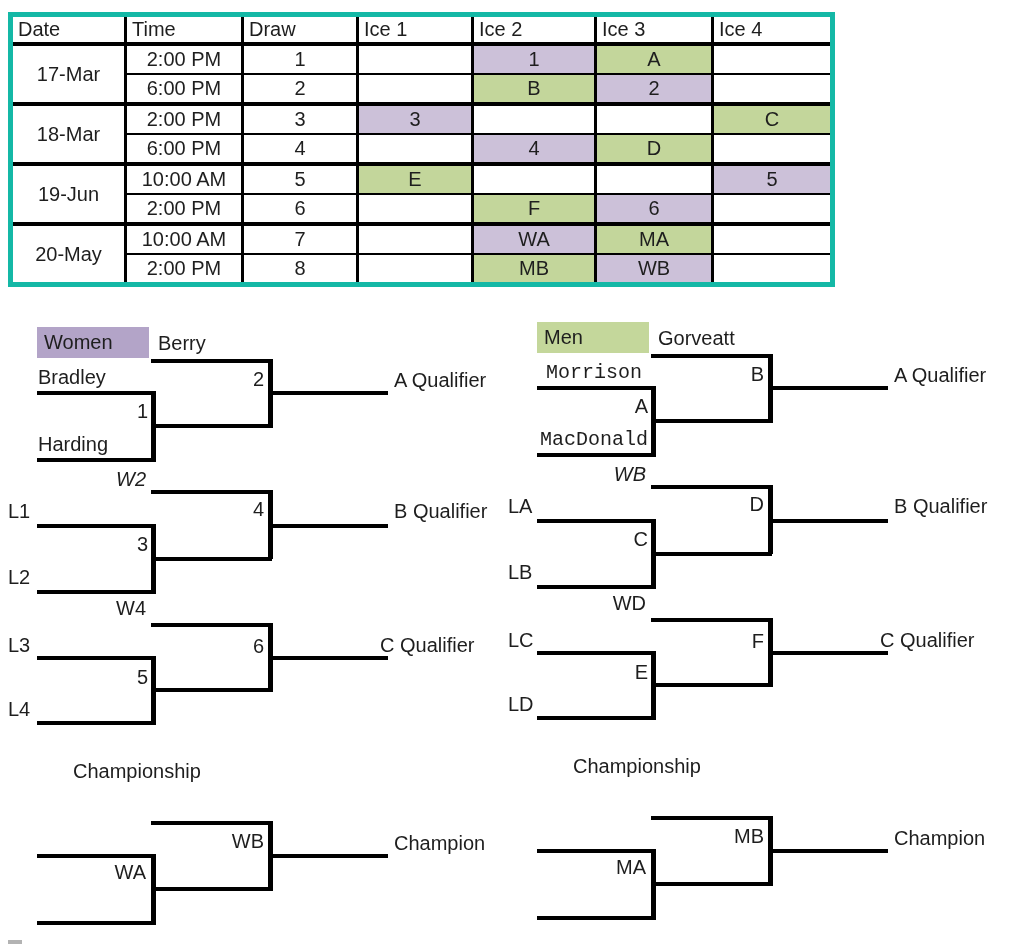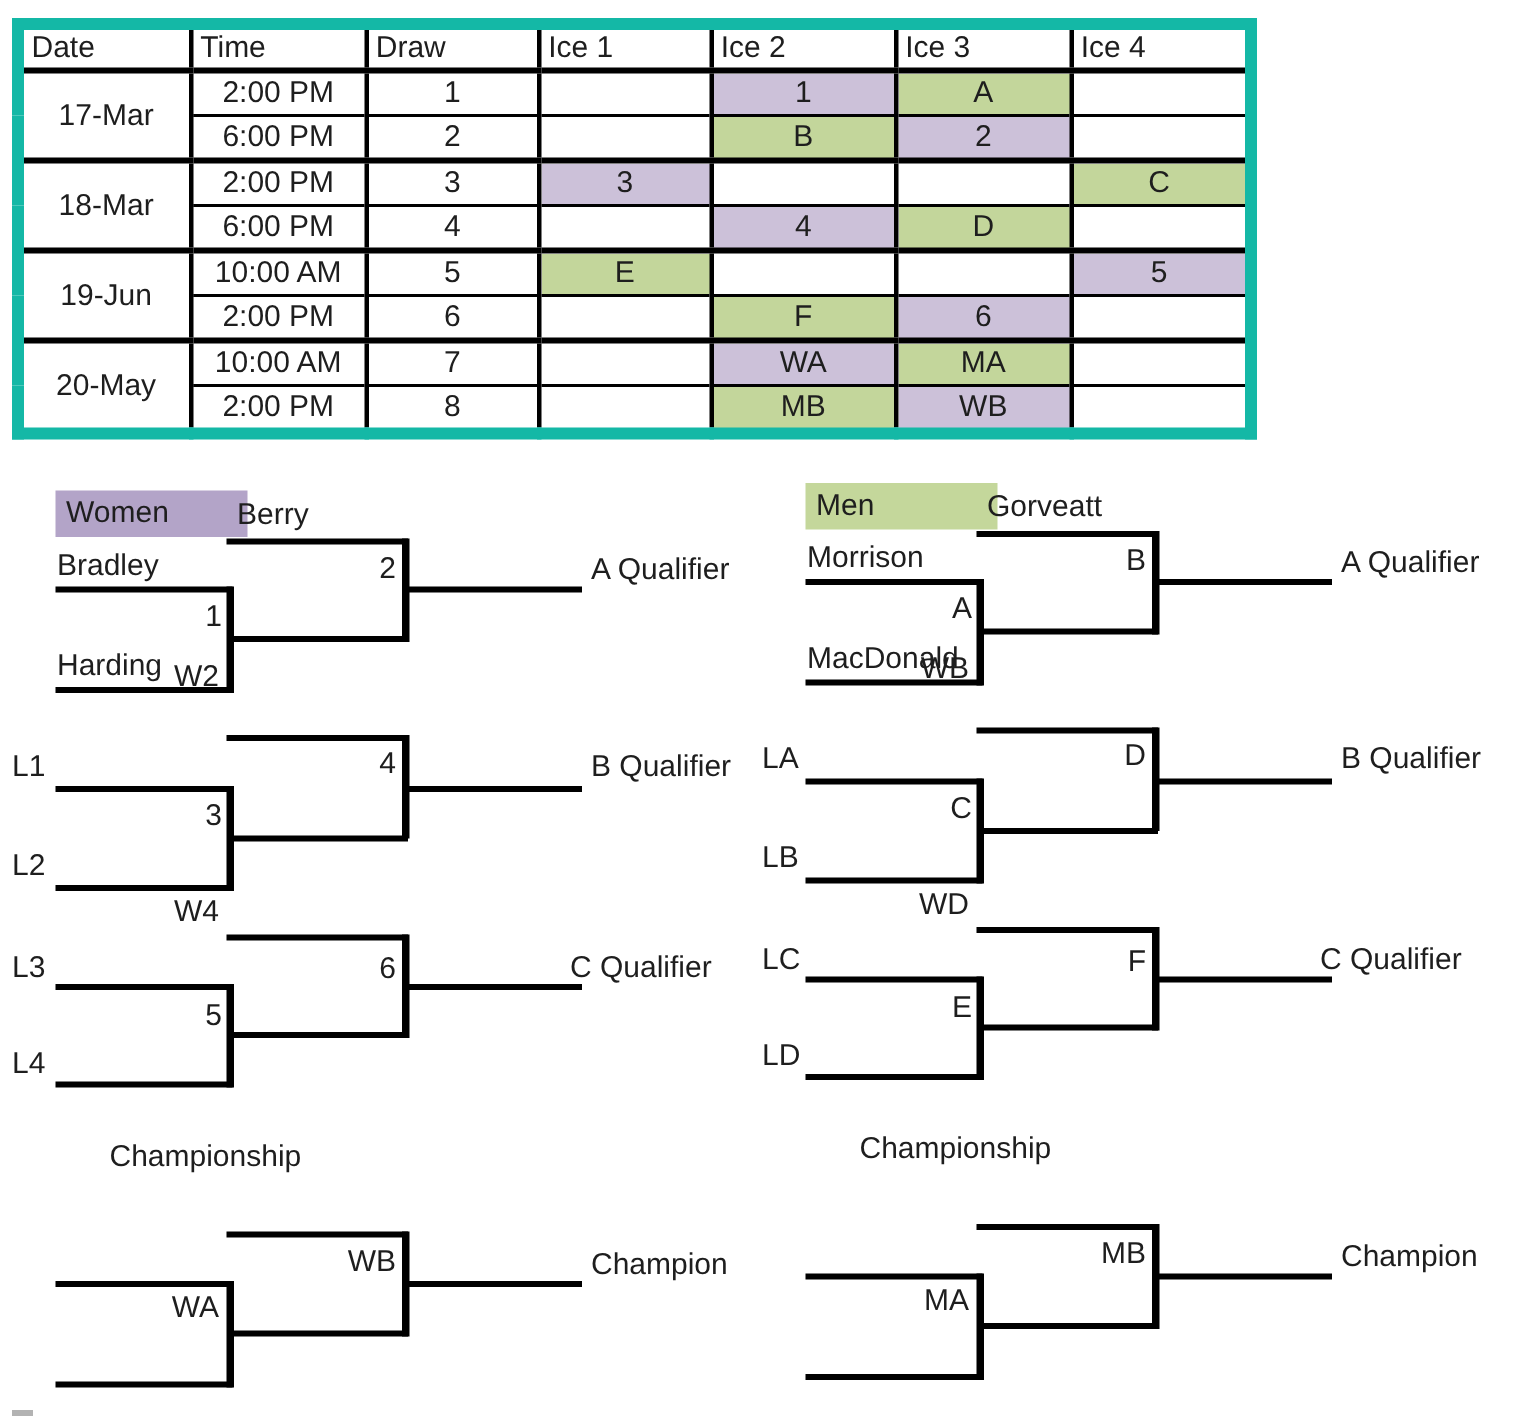--- a/index.html
+++ b/index.html
@@ -1,56 +1,56 @@
 <!DOCTYPE html>
 <html style="--women-label: #B3A4C8; --women-cell: #CCC1D9; --men-label: #C4D79B; --men-cell: #C3D69B;"><head>
 <meta charset="utf-8">
 <style>
   html,body{margin:0;padding:0;background:#fff;}
   body{width:1024px;height:946px;font-family:"Liberation Sans",sans-serif;color:#1e1e1e;}
   .page{position:relative;width:1024px;height:946px;background:#ffffff;overflow:hidden;}
 
   
   table.sched{position:absolute;left:8px;top:12px;border-collapse:collapse;table-layout:fixed;
-              font-size:20px;border:8px solid #14b8a6;}
+              font-size:20px;border:5px solid #14b8a6;}
   .sched th,.sched td{border-style:solid;border-color:#000;padding:0 5px;white-space:nowrap;overflow:hidden;}
   .sched th{border-width:3px 3px 4px 3px;font-weight:normal;text-align:left;height:25px;}
   .sched td{border-width:2px 3px;text-align:center;height:27px;}
   .sched tr.grp td{border-top-width:4px;}
   .sched td.date{font-size:20px;}
   td.hw{background:var(--women-cell);}
   td.hm{background:var(--men-cell);}
 
   
   .bracket{position:absolute;left:0;top:0;width:512px;height:946px;font-size:20px;}
   .bracket.men{left:500px;top:-5px;}
   .ln{position:absolute;background:#000;}
   .ln.h{height:4px;}
   .ln.v{width:5px;}
   .bt{position:absolute;line-height:23px;white-space:nowrap;}
   .ra{text-align:right;}
-  .hl-box{position:absolute;left:37px;top:327px;width:128px;height:31px;line-height:31px;padding-left:7px;box-sizing:border-box;}
+  .hl-box{position:absolute;left:37px;top:327px;width:112px;height:31px;line-height:31px;padding-left:7px;box-sizing:border-box;}
   .women .hl-box{background:var(--women-label);}
   .men .hl-box{background:var(--men-label);}
-  .men .t-seed2,.men .t-seed3{text-align:left;}
+  .men .t-seed2,.men .t-seed3{text-align:center;font-family:Liberation Mono, monospace;}
 
   .t-seed1{left:158px;top:332px;}
   .l-g2top{left:151px;top:359px;width:121px;}
   .t-seed2{left:38px;top:366px;width:112px;}
   .l-s2{left:37px;top:391px;width:118px;}
   .t-g1{left:115px;top:400px;width:33px;}
   .l-g1v{left:151px;top:391px;height:71px;}
   .t-seed3{left:38px;top:433px;width:112px;}
   .l-s3{left:37px;top:458px;width:118px;}
   .l-g1w{left:155px;top:424px;width:117px;}
   .l-g2v{left:268px;top:359px;height:69px;}
   .t-g2{left:230px;top:368px;width:34px;}
   .l-aq{left:272px;top:391px;width:116px;}
   .t-aq{left:394px;top:369px;}
-  .t-w2{left:94px;top:440px;width:52px;}
+  .t-w2{left:94px;top:468px;width:52px;font-style:italic;}
 
   .l-g4top{left:151px;top:490px;width:121px;}
   .t-l1{left:8px;top:500px;}
   .l-l1{left:37px;top:524px;width:118px;}
   .t-g3{left:115px;top:533px;width:33px;}
   .t-l2{left:8px;top:566px;}
   .l-l2{left:37px;top:590px;width:118px;}
   .l-g3v{left:151px;top:524px;height:70px;}
   .l-g3w{left:155px;top:557px;width:117px;}
   .l-g4v{left:268px;top:490px;height:69px;}

